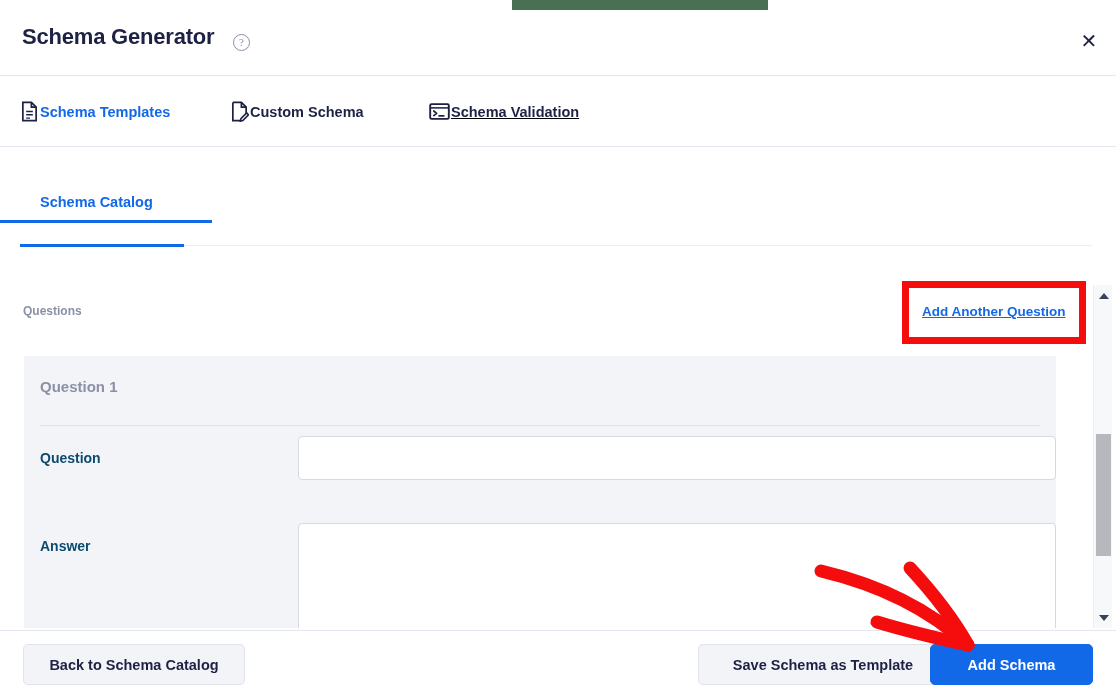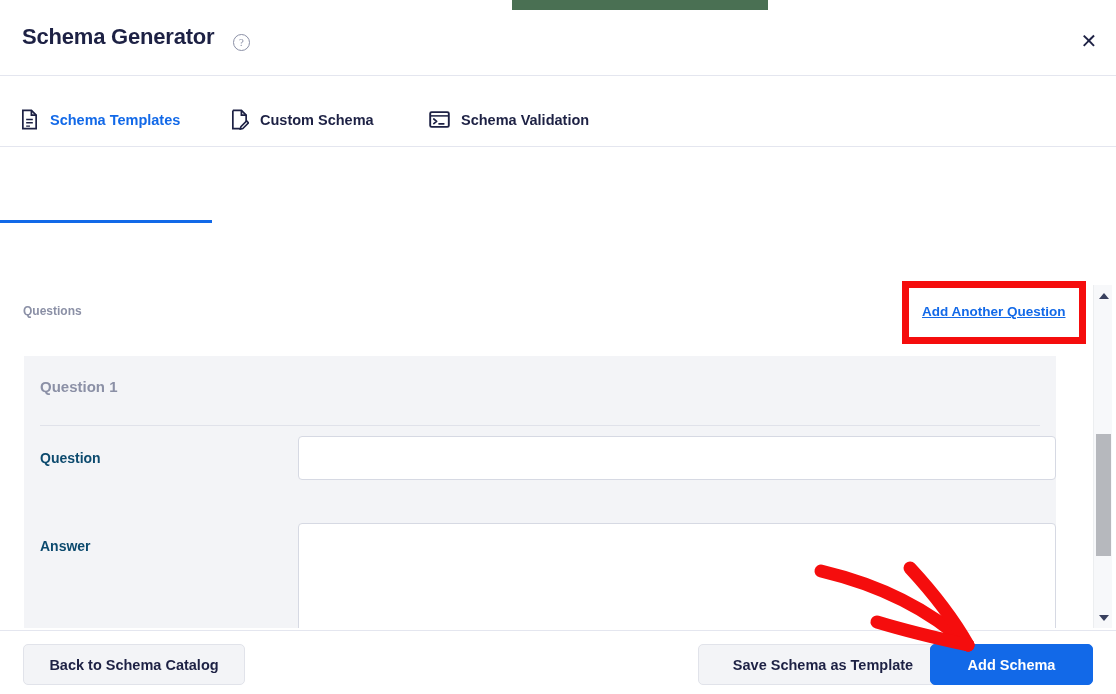--- a/index.html
+++ b/index.html
@@ -70,23 +70,23 @@
   }
 
   
   .tabbar {
     position: absolute;
     left: 0; top: 76px; width: 1116px; height: 71px;
     background: #ffffff;
   }
   .tab {
     position: absolute;
-    top: 8px; height: 71px;
+    top: 0; height: 71px;
     display: flex; align-items: center;
-    gap: 11px;
+    gap: 1px;
     cursor: pointer;
     text-align: center;
   }
   .tab-label {
     font-size: 14.5px;
     font-weight: bold;
     color: #1d2144;
     white-space: nowrap;
   }
   .tab.active .tab-label { color: #1269e8; }
@@ -330,36 +330,41 @@
         <svg class="tab-icon" viewBox="0 0 20 22">
           <path d="M3 1.5h9l5 5v7" fill="none" stroke="#1d2144" stroke-width="1.8"></path>
           <path d="M3 1.5v19h8" fill="none" stroke="#1d2144" stroke-width="1.8"></path>
           <path d="M12 1.5v5h5" fill="none" stroke="#1d2144" stroke-width="1.8"></path>
           <path d="M17.5 12.5l2 2-6 6-2.6.6.6-2.6z" fill="none" stroke="#1d2144" stroke-width="1.7"></path>
         </svg>
       </span>
       <span class="tab-label">Custom Schema</span>
     </div>
 
-    <div class="tab" style="left:429px;">
+    <div class="tab" style="left:429px;text-decoration:underline;">
       <span class="tab-icon-wrap">
         <svg class="tab-icon" viewBox="0 0 22 20" style="width:21px;height:19px;">
           <rect x="1.2" y="2.2" width="19.6" height="15.6" rx="1.5" fill="none" stroke="#1d2144" stroke-width="2"></rect>
           <path d="M1.2 6.2h19.6" stroke="#1d2144" stroke-width="1.6"></path>
           <path d="M5 9.5l3 2.4-3 2.4" fill="none" stroke="#1d2144" stroke-width="1.8" stroke-linecap="round" stroke-linejoin="round"></path>
           <path d="M10.5 14.6h5" stroke="#1d2144" stroke-width="1.8" stroke-linecap="round"></path>
         </svg>
       </span>
       <span class="tab-label">Schema Validation</span>
     </div>
 
     <div class="tab-underline" style="width:212px;"></div>
   </div>
   <div class="tabbar-baseline"></div>
 
+  <div class="subtabbar">
+    <div class="subtab">Schema Catalog</div>
+    <div class="subtab-baseline"></div>
+    <div class="subtab-underline"></div>
+  </div>
 
   <div class="content">
 
     <div class="questions-label">Questions</div>
     <div class="add-link">Add Another Question</div>
     <div class="red-box"></div>
 
     <div class="q-card">
       <div class="q-card-title">Question 1</div>
       <div class="q-card-divider"></div>

